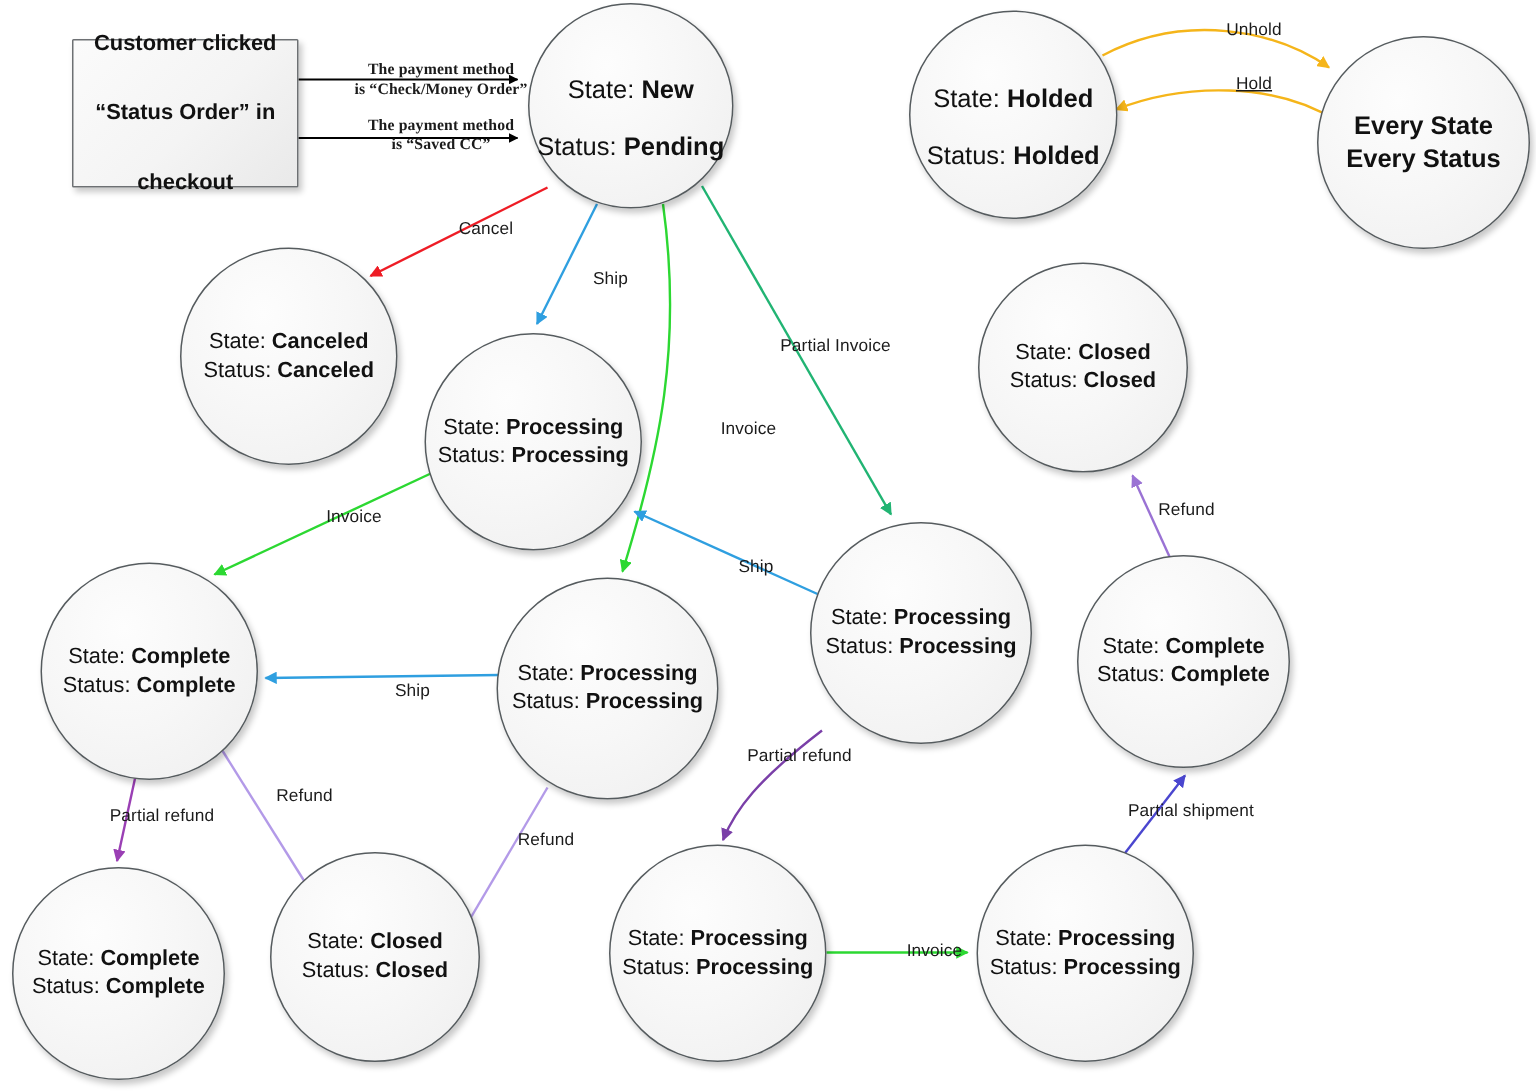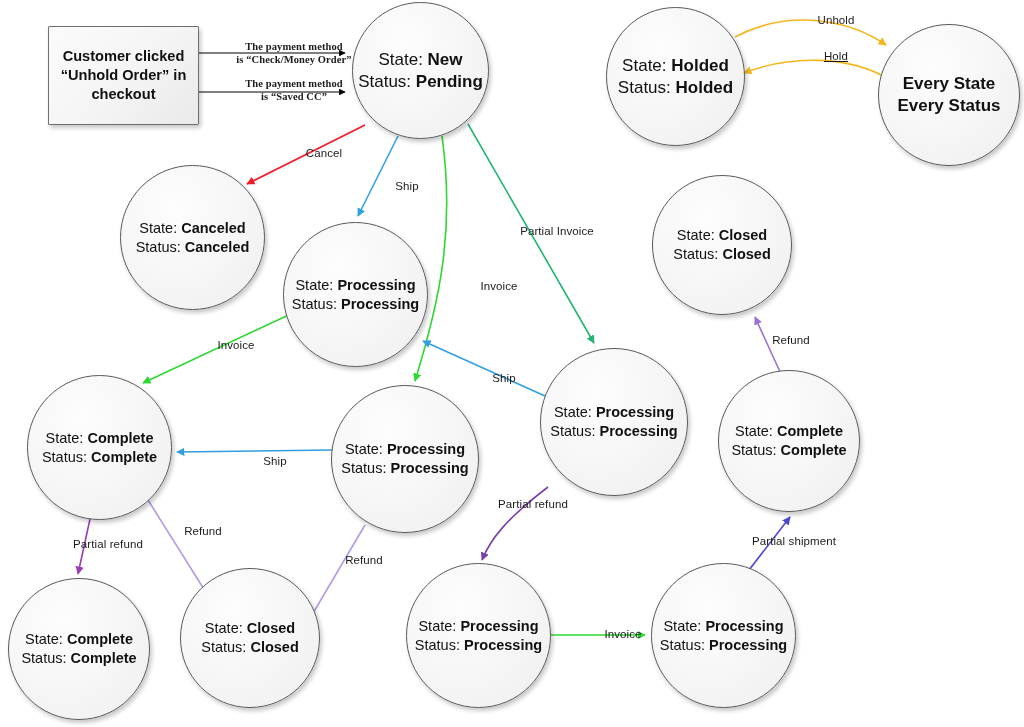--- a/index.html
+++ b/index.html
@@ -48,21 +48,21 @@
     border: 1.6px solid #6d7073;
     background: linear-gradient(135deg, #fbfbfb 0%, #f4f4f4 55%, #e9e9e9 100%);
     font-weight: bold;
   }
   .node .line {
     white-space: nowrap;
     font-size: 14.5px;
   }
   .node .line .key { font-weight: normal; }
   .node .line .val { font-weight: bold; }
-  .node.big .line { font-size: 17px; }
+  .node.big .line { font-size: 17px; margin-top: 16px; }
   .node.plain .line { font-weight: bold; font-size: 17px; text-align: center; }
   .node.rect .line { font-size: 14.6px; font-weight: bold; white-space: nowrap; }
 
   .edge-label {
     position: absolute;
     font-size: 11.5px;
     color: #1b1b1b;
     white-space: nowrap;
     transform: translate(-50%, -50%);
     background: transparent;
@@ -135,23 +135,23 @@
         <path d="M 548 487 C 505 520 490 540 482 560" fill="none" stroke="#7a3fa8" stroke-width="1.6" marker-end="url(#ah-darkpurple)"></path>
         <path d="M 90 519 L 78 574" fill="none" stroke="#9a3fb4" stroke-width="1.6" marker-end="url(#ah-purple2)"></path>
         <path d="M 148 500 L 207 594" fill="none" stroke="#b39ae8" stroke-width="1.6" marker-end="url(#ah-lightpurple)"></path>
         <path d="M 365 525 L 309 620" fill="none" stroke="#b39ae8" stroke-width="1.6" marker-end="url(#ah-lightpurple)"></path>
         <path d="M 551 635 L 645 635" fill="none" stroke="#2cd832" stroke-width="1.6" marker-end="url(#ah-green)"></path>
         <path d="M 749 570 L 790 517" fill="none" stroke="#4a46cf" stroke-width="1.6" marker-end="url(#ah-indigo)"></path>
       </g>
   </svg>
 
   <div id="node-layer">
-      <div class="node rect" style="left: 48px; top: 26px; width: 151px; height: 99px;">
+      <div class="node rect" style="left: 48px; top: 26px; width: 151px; height: 99px; gap: 28px;">
         <div class="line">Customer clicked</div>
-        <div class="line">“Unhold Order” in</div>
+        <div class="line">“Status Order” in</div>
         <div class="line">checkout</div>
       </div>
       <div class="node circle big" style="left: 352px; top: 2px; width: 137px; height: 137px;">
         <div class="line"><span class="key">State:</span> <span class="val">New</span></div>
         <div class="line"><span class="key">Status:</span> <span class="val">Pending</span></div>
       </div>
       <div class="node circle big" style="left: 606px; top: 7px; width: 139px; height: 139px;">
         <div class="line"><span class="key">State:</span> <span class="val">Holded</span></div>
         <div class="line"><span class="key">Status:</span> <span class="val">Holded</span></div>
       </div>

